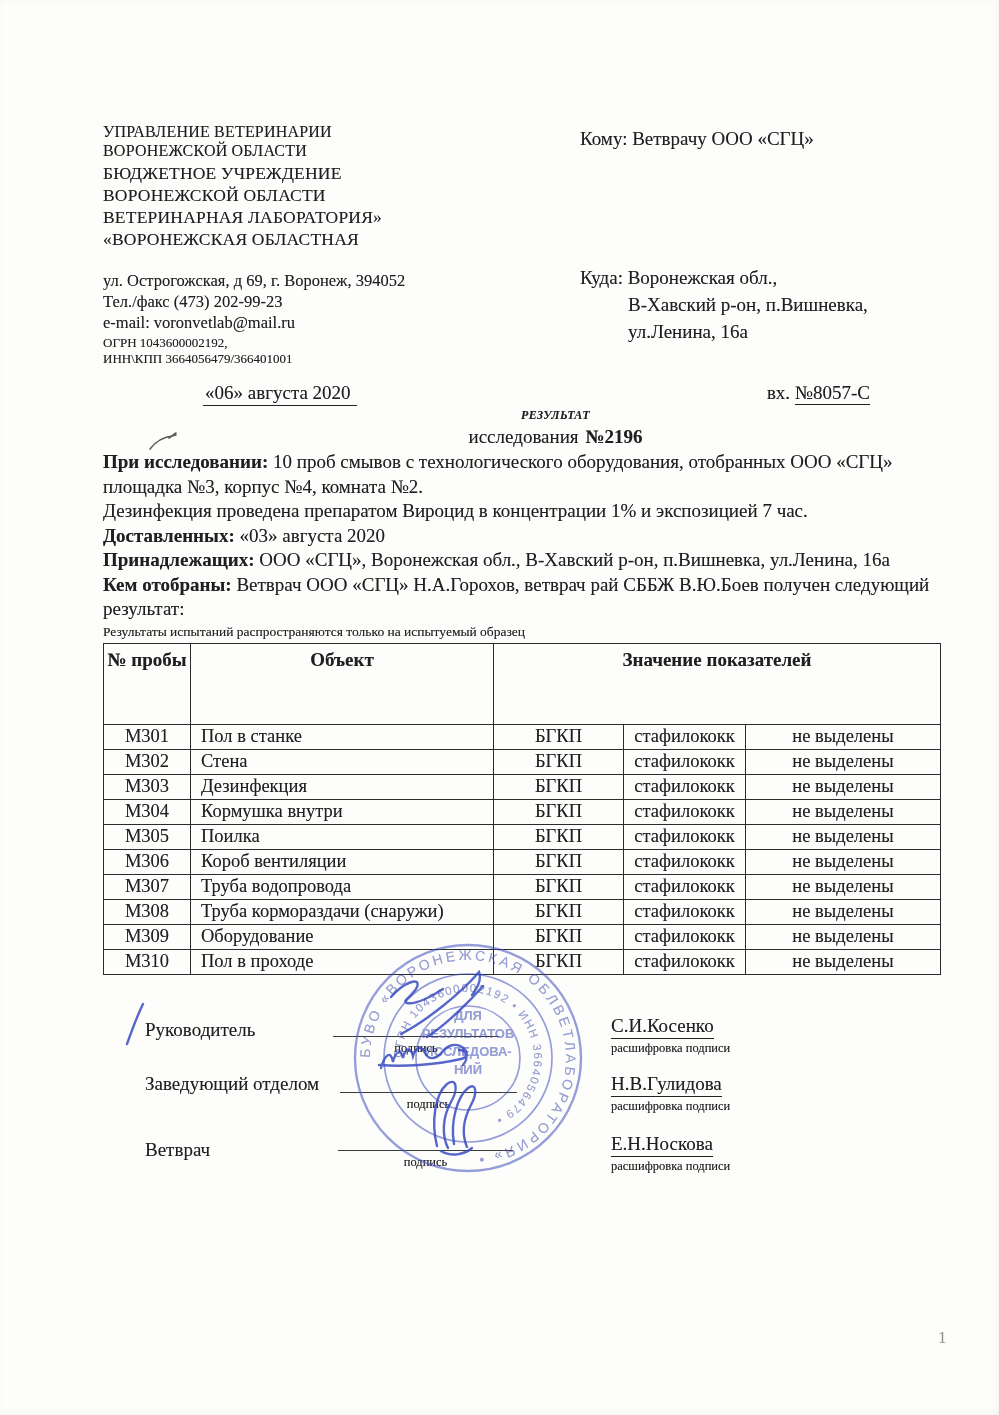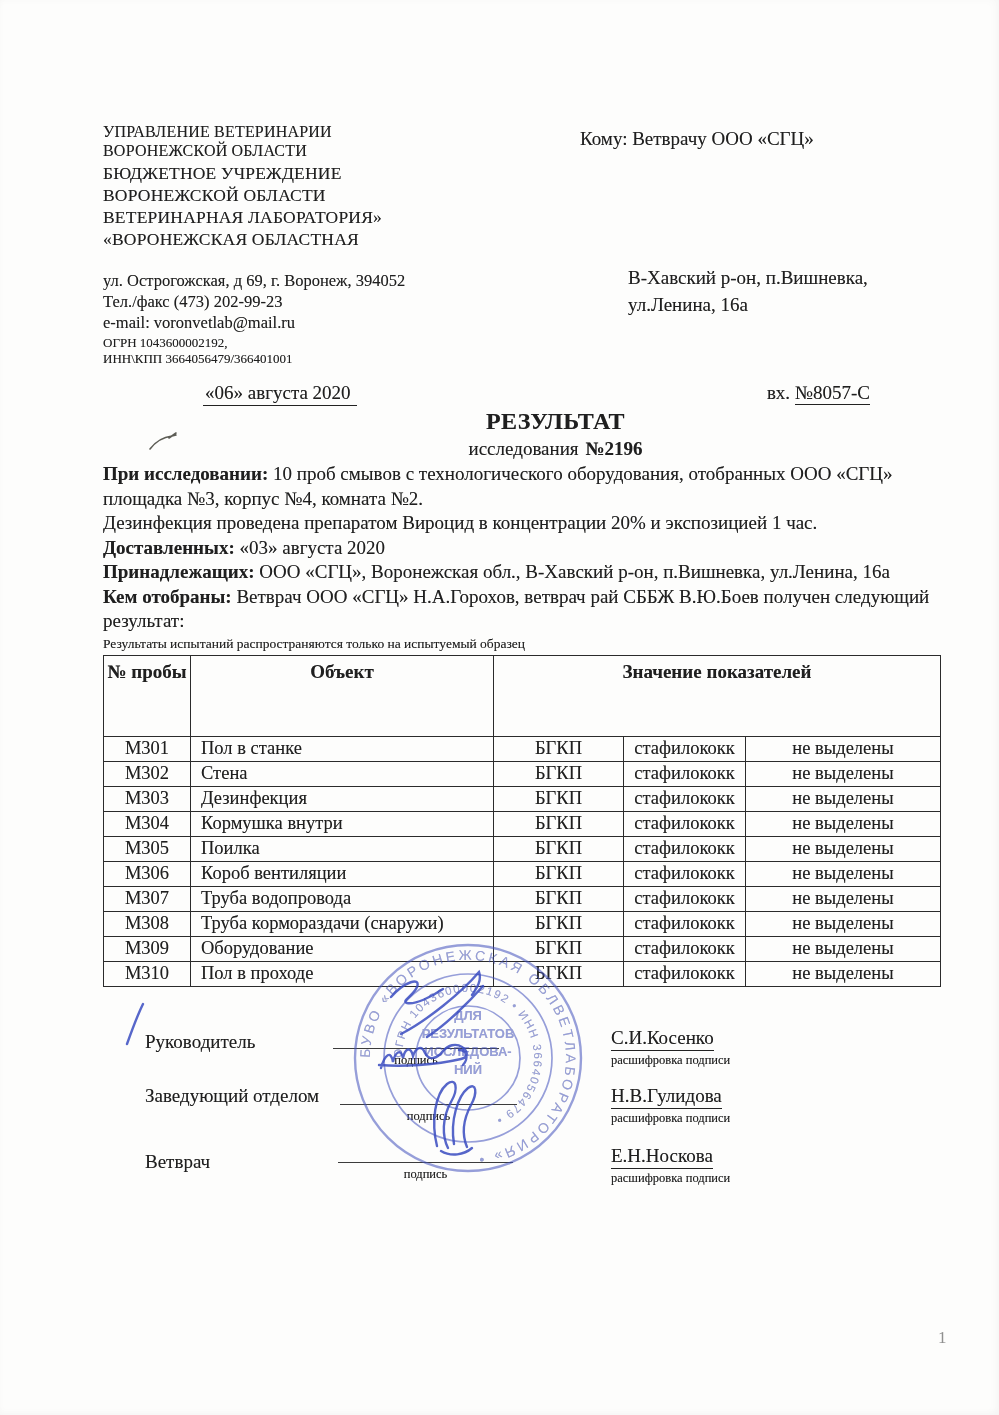--- a/index.html
+++ b/index.html
@@ -25,21 +25,21 @@
   .lh-right{margin-left:32px;padding-top:6px;font-size:19px;}
   .destination{margin-top:114px;line-height:27px;}
   .dest-indent{padding-left:48px;}
   
   .date-row{display:flex;margin-top:15px;font-size:19px;}
   .doc-date{margin-left:100px;border-bottom:1.6px solid #222;padding:0 6px 1px 2px;}
   .incoming{margin-left:auto;margin-right:70px;}
   .incoming .num{border-bottom:1.6px solid #222;padding-bottom:1px;}
   
   .title-block{text-align:center;padding-left:68px;margin-top:2px;}
-  .title-main{font-size:24px;font-weight:bold;letter-spacing:.4px;}
+  .title-main{font-size:12px;font-weight:bold;letter-spacing:.4px;font-style:italic;}
   .title-sub{font-size:19px;margin-top:3px;}
   .title-sub b{margin-left:2px;}
   
   .body-text{margin-top:2px;font-size:19px;line-height:24.5px;}
   .body-text p{margin:0;}
   .note{font-size:13.5px;line-height:16px;margin-top:2px;}
   
   table.results{border-collapse:collapse;width:837px;margin-top:3px;table-layout:fixed;}
   table.results th,table.results td{border:1.6px solid #2b2b2b;overflow:hidden;}
   table.results th{font-size:19px;font-weight:bold;vertical-align:top;padding-top:5px;height:74px;}
@@ -80,39 +80,40 @@
           <div>e-mail: voronvetlab@mail.ru</div>
         </div>
         <div class="lh-reg">
           <div>ОГРН 1043600002192,</div>
           <div>ИНН\КПП 3664056479/366401001</div>
         </div>
       </div>
       <div class="lh-right">
         <div>Кому: Ветврачу ООО «СГЦ»</div>
         <div class="destination">
+          <div><span>Куда:</span> <span>Воронежская обл.,</span></div>
           <div class="dest-indent">В-Хавский р-он, п.Вишневка,</div>
           <div class="dest-indent">ул.Ленина, 16а</div>
         </div>
       </div>
     </div>
 
     <div class="date-row">
       <span class="doc-date">«06» августа 2020</span>
       <span class="incoming"><span>вх.</span> <span class="num">№8057-С</span></span>
     </div>
 
     <div class="title-block">
       <div class="title-main">РЕЗУЛЬТАТ</div>
       <div class="title-sub"><span>исследования</span> <b>№2196</b></div>
     </div>
 
     <div class="body-text">
       <p><b>При исследовании:</b> <span>10 проб смывов с технологического оборудования, отобранных ООО «СГЦ» площадка №3, корпус №4, комната №2.</span></p>
-      <p>Дезинфекция проведена препаратом Вироцид в концентрации 20% и экспозицией 1 час.</p>
+      <p>Дезинфекция проведена препаратом Вироцид в концентрации 1% и экспозицией 7 час.</p>
       <p><b>Доставленных:</b> <span>«03» августа 2020</span></p>
       <p><b>Принадлежащих:</b> <span>ООО «СГЦ», Воронежская обл., В-Хавский р-он, п.Вишневка, ул.Ленина, 16а</span></p>
       <p><b>Кем отобраны:</b> <span>Ветврач ООО «СГЦ» Н.А.Горохов, ветврач рай СББЖ В.Ю.Боев получен следующий результат:</span></p>
     </div>
 
     <div class="note">Результаты испытаний распространяются только на испытуемый образец</div>
 
     <table class="results">
       <colgroup>
         <col style="width:87px">

